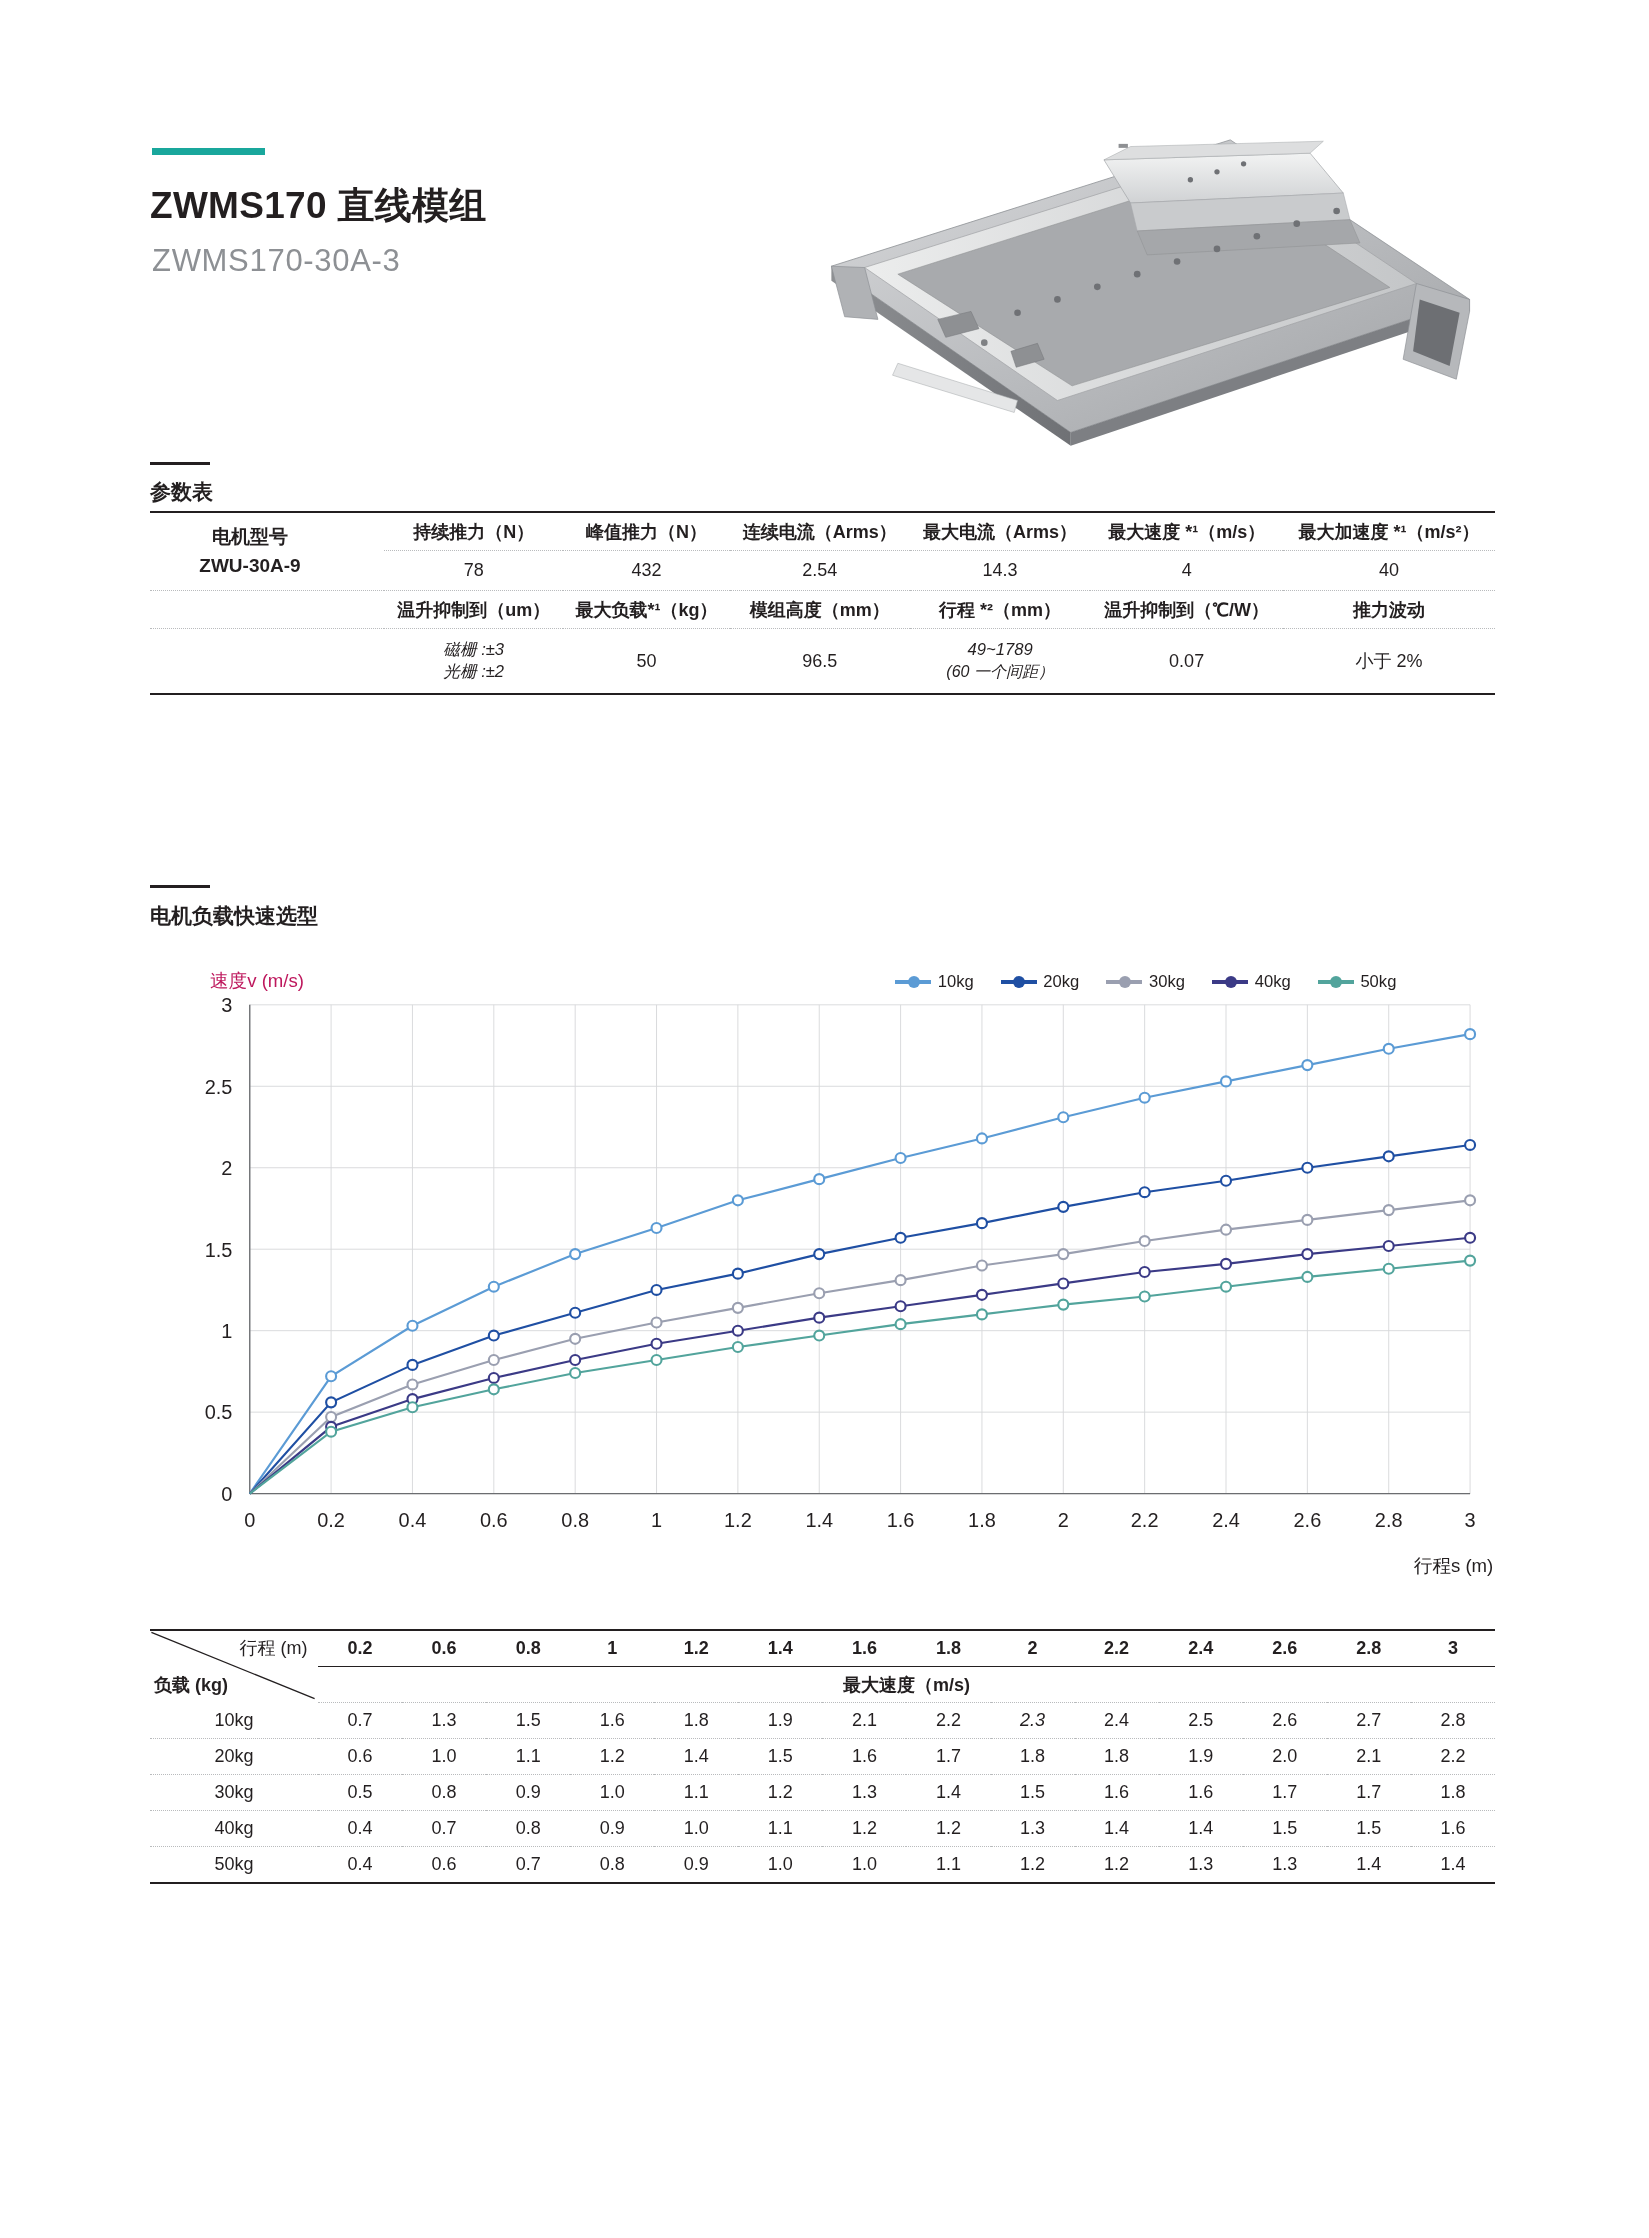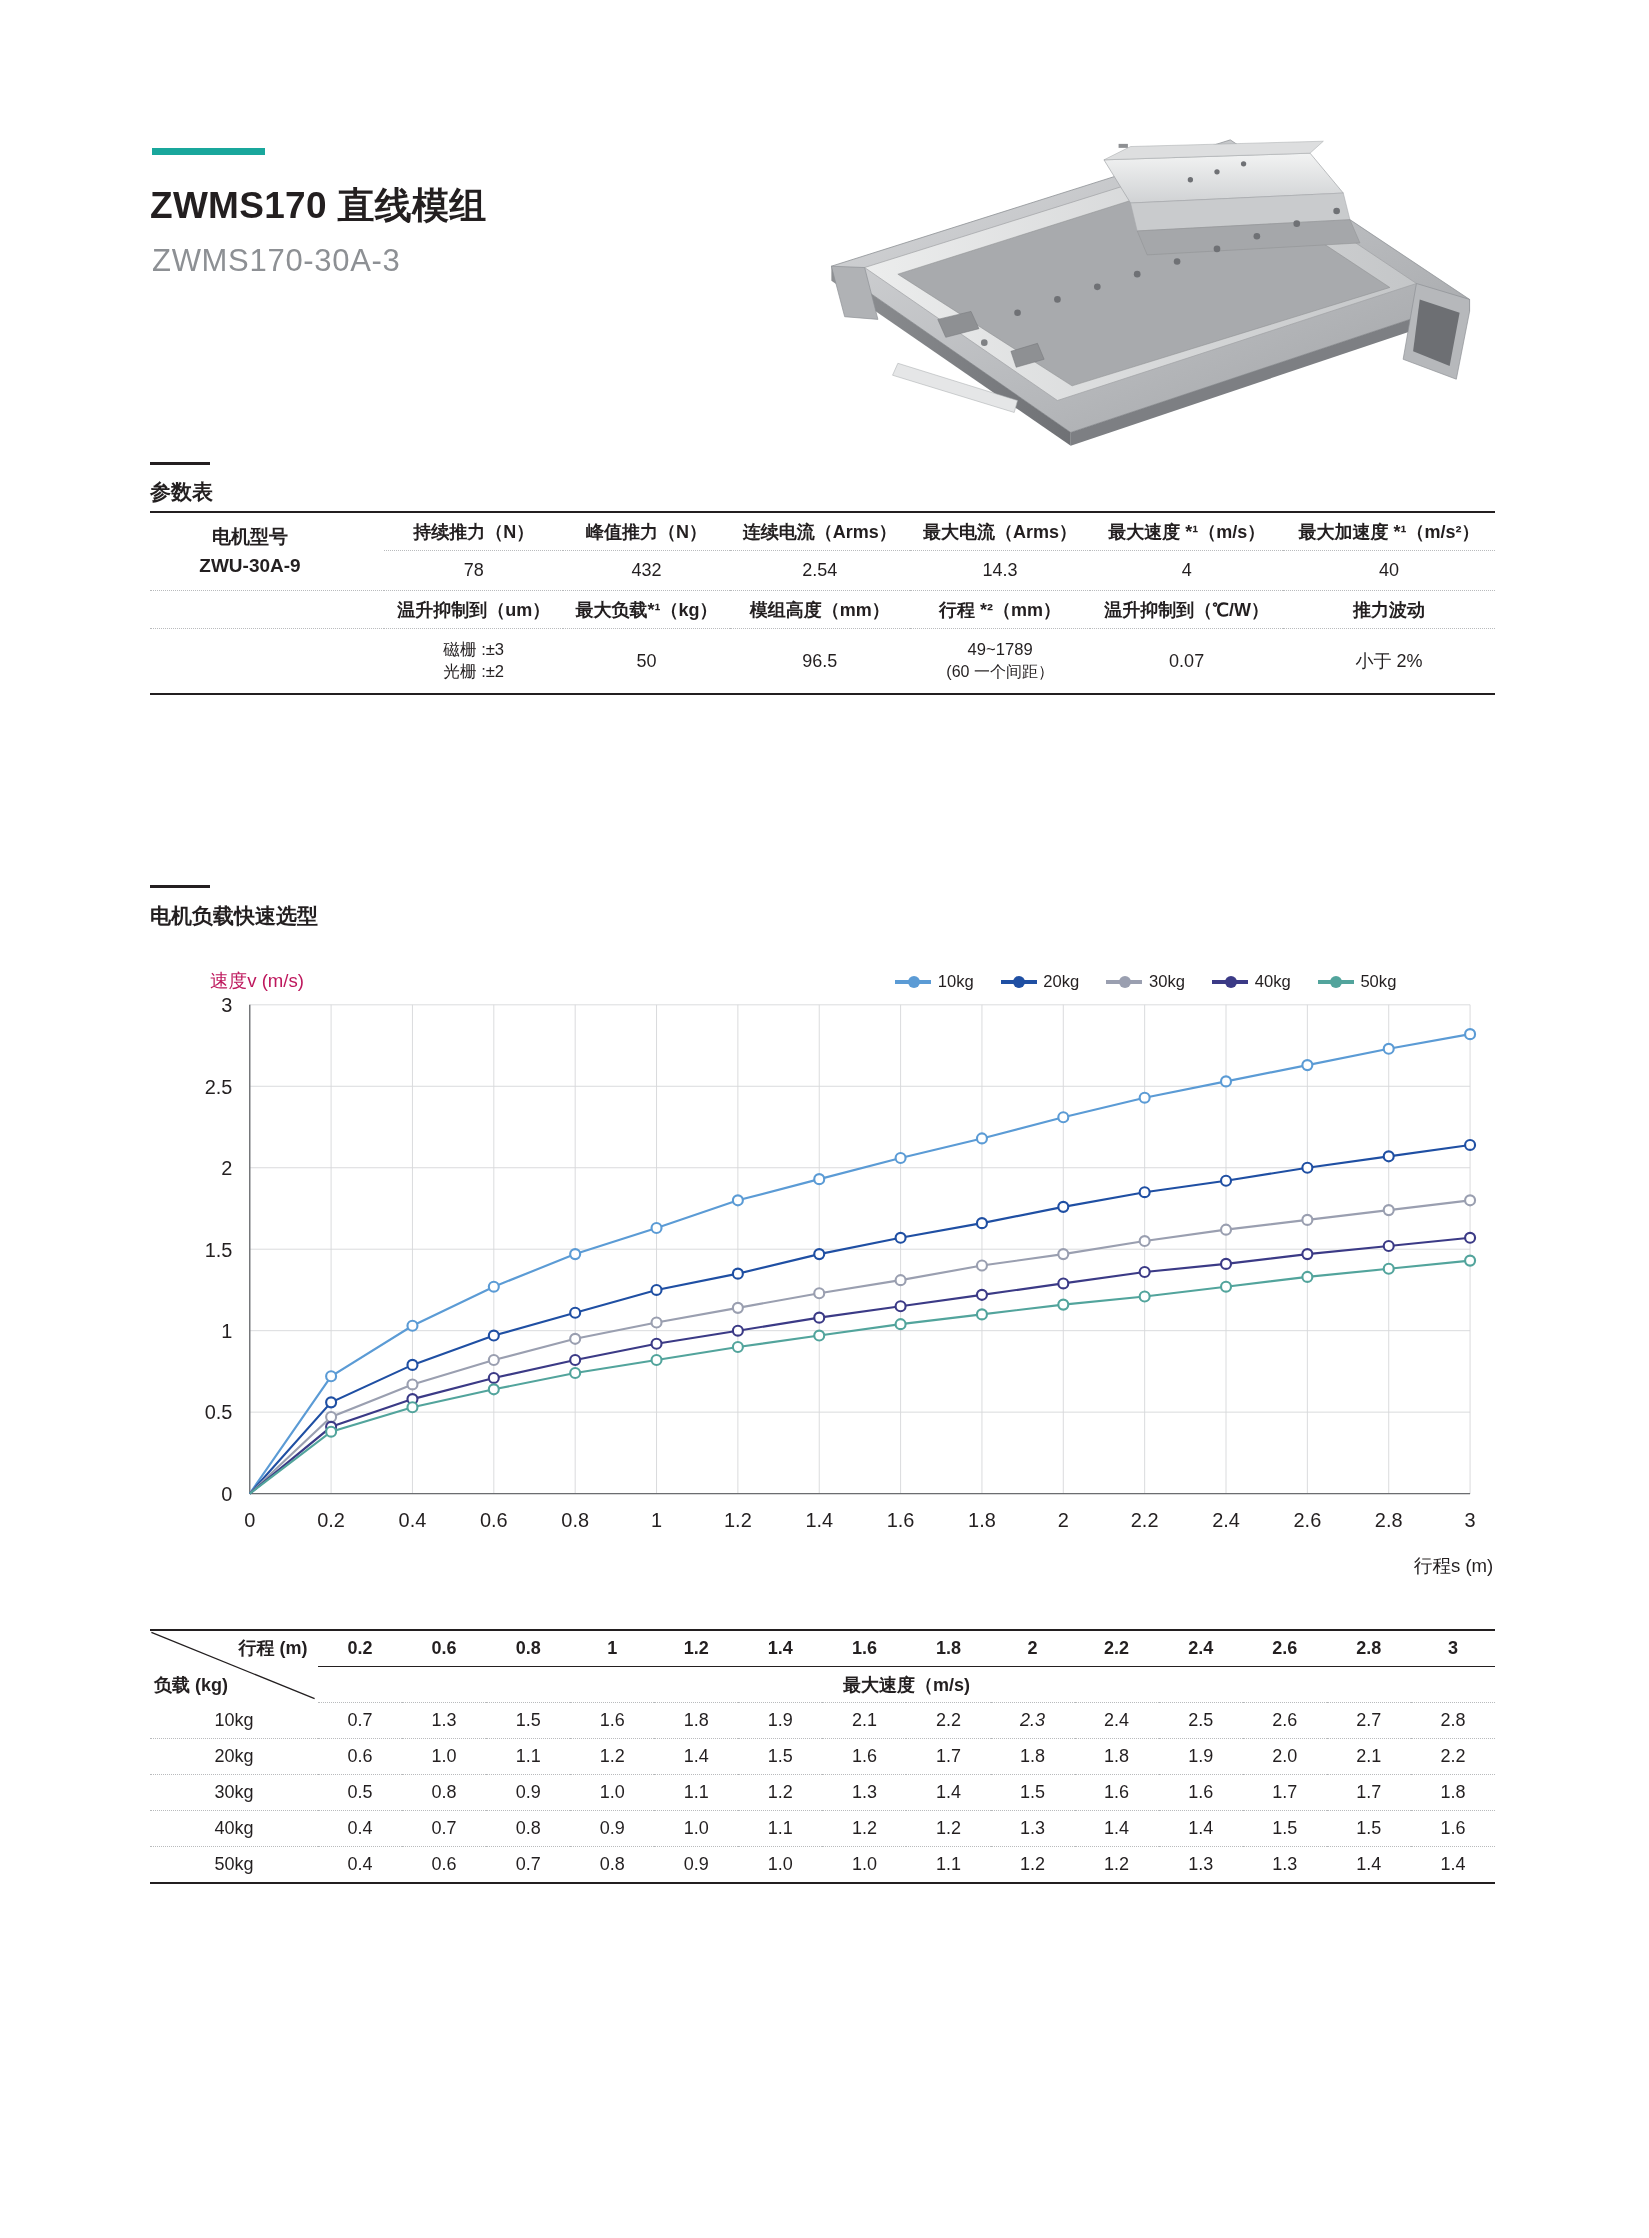--- a/index.html
+++ b/index.html
@@ -44,21 +44,21 @@
   .ptable td, .ptable th {
     text-align:center; vertical-align:middle; font-weight:normal; color:#231f20;
     padding:0;
   }
   .ptable .top-border { border-top:2px solid #231f20; }
   .ptable .bot-border { border-bottom:2px solid #231f20; }
   .dotted { border-bottom:1.3px dotted #b9bbbd; }
   .hdr-row td { height:37px; font-weight:bold; font-size:18px; }
   .val-row td { height:39px; }
   .model-cell { font-weight:bold; font-size:19px; line-height:1.5; width:200px; }
-  .two-line { line-height:1.35; font-size:16.6px; }
+  .two-line { line-height:1.35; font-size:16.6px;font-style:italic; }
   .small-note { font-size:16px; }
 
   .notes {
     position:absolute; left:150px; top:732px; width:1363px;
     font-size:18px; line-height:1.75; color:#231f20;
   }
 
   
   .chart-wrap { position:absolute; left:150px; top:968px; width:1350px; height:619px; }
   .axis-label-y { position:absolute; left:60px; top:0px; font-size:18.6px; color:#be185d; }
@@ -71,21 +71,21 @@
   }
 
   
   .btable {
     position:absolute; left:150px; top:1629px; width:1345px;
     border-collapse:collapse; font-size:18px;
   }
   .btable td { text-align:center; height:33px; color:#231f20; }
   .btable .diag-cell { position:relative; height:69px; width:166px; }
   .btable .diag-cell svg { position:absolute; left:0; top:0; }
-  .diag-top { position:absolute; right:10.6px; top:5.3px; font-size:18px; font-weight:bold;text-align:right; }
+  .diag-top { position:absolute; right:10.6px; top:5.3px; font-size:18px; font-weight:normal;text-align:right; }
   .diag-bot { position:absolute; left:4px; bottom:5.3px; font-size:18px; font-weight:bold; }
   .bold { font-weight:bold; }
 </style>
 </head>
 <body>
 
 <div class="page">
 
   <div class="accent-bar"></div>
   <div class="title">ZWMS170 直线模组</div>

